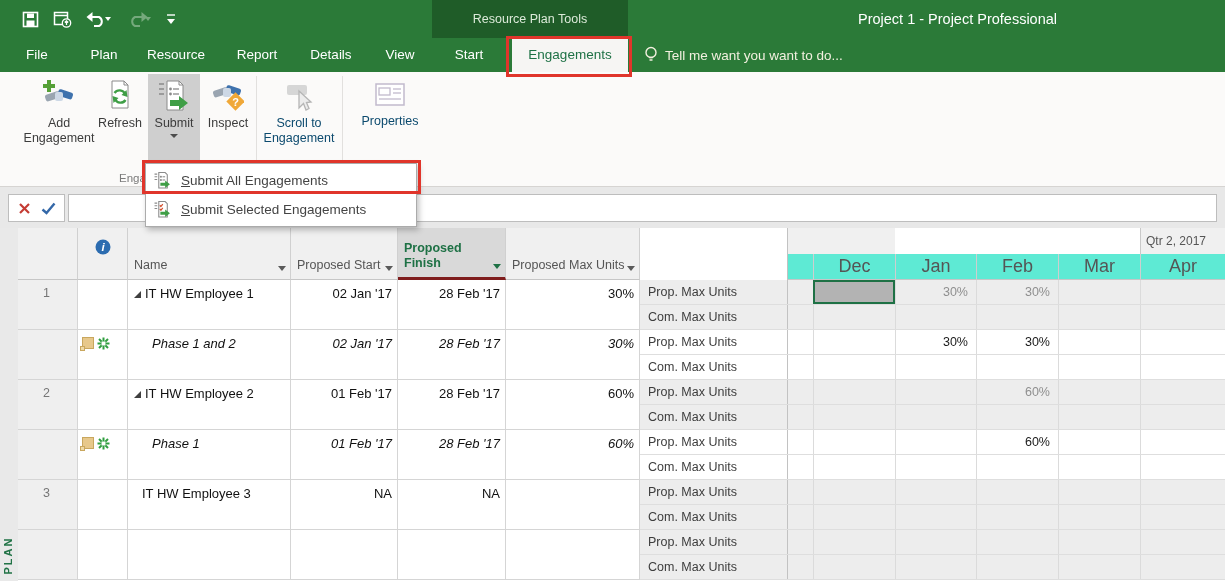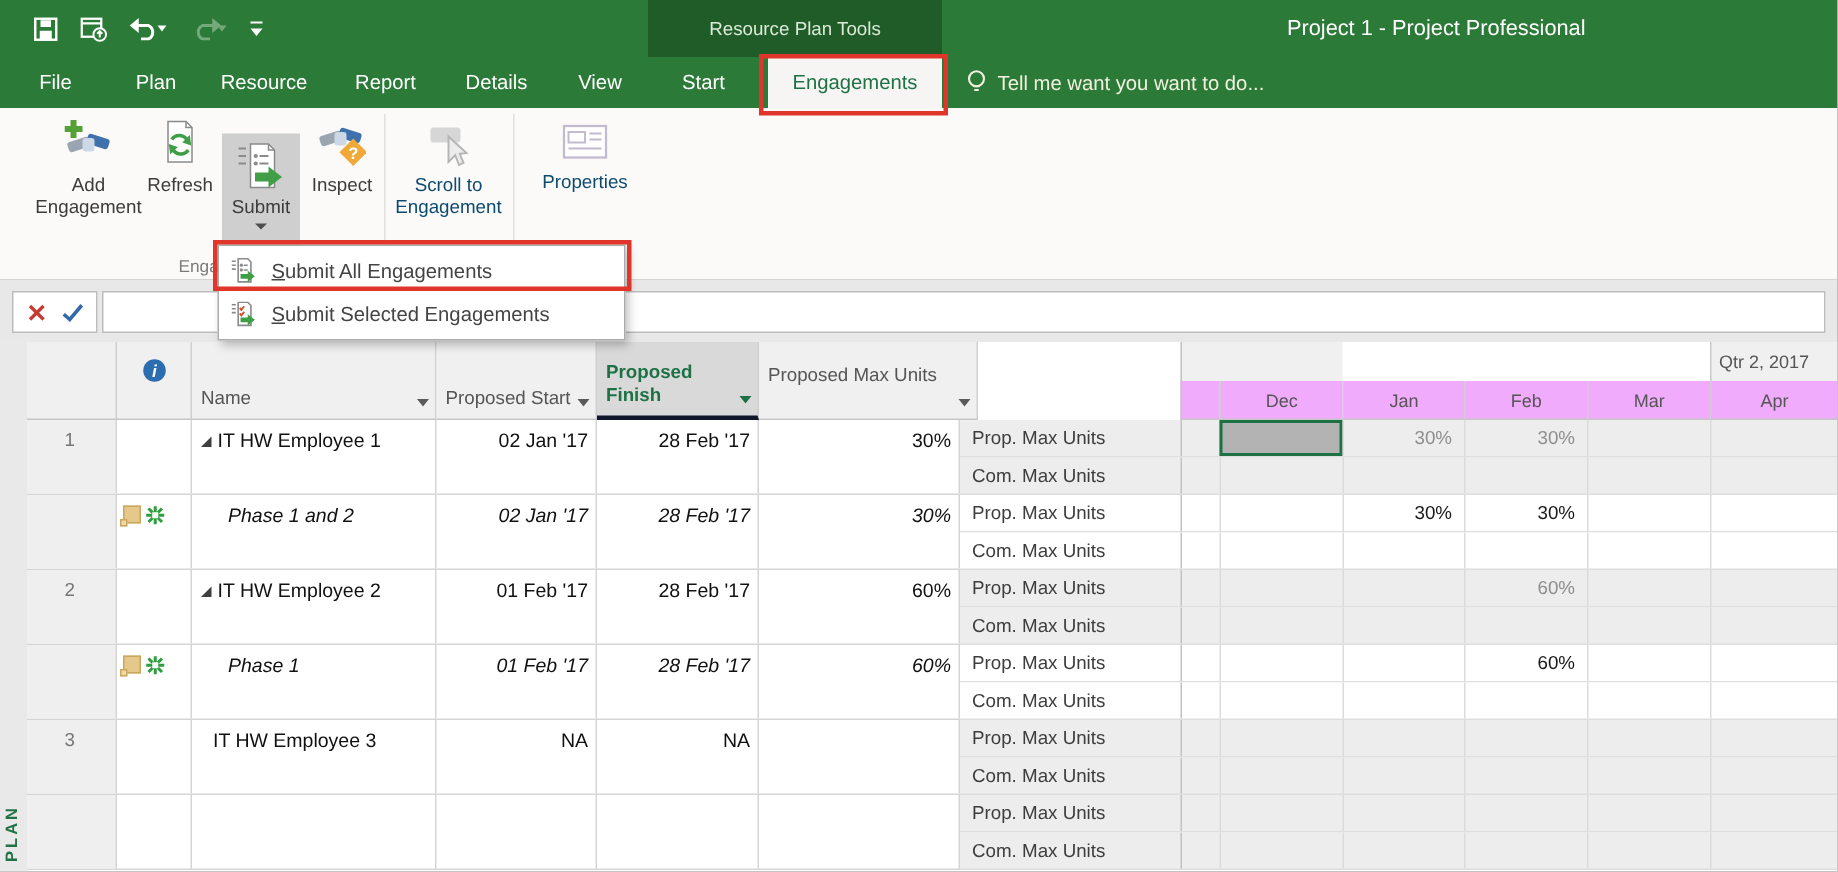--- a/index.html
+++ b/index.html
@@ -54,25 +54,25 @@
   .viewbar{position:absolute;left:0;top:0;width:18px;height:353px;background:#e9e9e9;overflow:hidden;}
   .vtxt{position:absolute;left:2px;top:430px;transform:rotate(-90deg);transform-origin:0 0;
         white-space:nowrap;font-size:11px;font-weight:bold;letter-spacing:2px;color:#217346;}
 
   
   .hcell{position:absolute;top:0;height:52px;background:#f0f0f0;border-right:1px solid #d0d0d0;border-bottom:1px solid #c6c6c6;
          font-size:12.5px;color:#555;display:flex;flex-direction:column;justify-content:flex-end;
          padding:0 6px 6px 6px;line-height:15px;cursor:default;}
   .hcell .arr{position:absolute;right:4px;bottom:8px;width:0;height:0;
               border-left:4px solid transparent;border-right:4px solid transparent;border-top:5px solid #5a5a5a;}
-  .hcell.selcol{background:#d9d9d9;color:#1e7145;font-weight:bold;border-bottom:3px solid #0f172a;}
+  .hcell.selcol{background:#d9d9d9;color:#1e7145;font-weight:bold;border-bottom:3px solid #7f1d1d;}
   .hcell.selcol .arr{border-top-color:#1e7145;}
   .qtrrow{position:absolute;top:0;height:26px;background:#f0f0f0;font-size:12px;color:#555;
           border-bottom:0;display:flex;align-items:center;padding-left:5px;border-left:1px solid #c9c9c9;}
-  .monrow{position:absolute;top:26px;height:26px;background:#f0abfc;font-size:12px;color:#555;
+  .monrow{position:absolute;top:26px;height:26px;background:#5eead4;font-size:18px;color:#555;
           border-bottom:1px solid #c6c6c6;display:flex;align-items:center;justify-content:center;border-left:1px solid #cecece;}
 
   
   .lrow{position:absolute;left:18px;width:622px;height:50px;display:flex;background:#fff;border-bottom:1px solid #d5d5d5;font-size:13px;color:#111;}
   .lrow>div{border-right:1px solid #d5d5d5;height:100%;padding-top:6px;}
   .c-num{width:60px;background:#efefef;color:#767676;text-align:right;padding-right:27px;font-size:12.5px;}
   .c-info{width:50px;display:flex;gap:3px;padding-left:4px;align-items:flex-start;padding-top:5px;}
   .c-name{width:163px;padding-left:6px;display:flex;align-items:flex-start;gap:4px;}
   .c-start{width:107px;text-align:right;padding-right:5px;}
   .c-finish{width:108px;text-align:right;padding-right:5px;}
@@ -176,21 +176,21 @@
         <path d="M7 1 h12 l4 4 v23 h-16 z" fill="#fff" stroke="#8a8a8a"></path>
         <path d="M19 1 v4 h4" fill="none" stroke="#8a8a8a"></path>
         <path d="M9.5 13 a6 6 0 0 1 10.5 1" fill="none" stroke="#3f9e46" stroke-width="2.4"></path>
         <polygon points="21.5,10 22.5,17 16.5,15" fill="#3f9e46"></polygon>
         <path d="M20.5 20 a6 6 0 0 1 -10.5 -1" fill="none" stroke="#3f9e46" stroke-width="2.4"></path>
         <polygon points="8.5,23 7.5,16 13.5,18" fill="#3f9e46"></polygon>
       </svg>
       <span class="lbl">Refresh</span>
     </div>
 
-    <div class="rbtn pressed" style="left:148px;width:52px;margin-top:15px;">
+    <div class="rbtn pressed" style="left:148px;width:52px;">
       <svg width="32" height="32" viewBox="0 0 32 32">
         <path d="M1 4 h5 M1 9 h5 M1 14 h5" stroke="#8a8a8a" stroke-width="1.4"></path>
         <path d="M9 1 h12 l4 4 v25 h-16 z" fill="#fff" stroke="#8a8a8a"></path>
         <path d="M21 1 v4 h4" fill="none" stroke="#8a8a8a"></path>
         <circle cx="12.5" cy="9" r="1.4" fill="#8a8a8a"></circle>
           <line x1="15" y1="9" x2="21" y2="9" stroke="#8a8a8a" stroke-width="1.3"></line>
         <circle cx="12.5" cy="14" r="1.4" fill="#8a8a8a"></circle>
           <line x1="15" y1="14" x2="21" y2="14" stroke="#8a8a8a" stroke-width="1.3"></line>
         <polygon points="12,20 21,20 21,16 30,23 21,30 21,26 12,26" fill="#3f9e46"></polygon>
       </svg>
@@ -268,21 +268,21 @@
         <span class="arr"></span>
     </div>
     <div class="hcell" style="left:291px;width:107px;">
       <span>Proposed Start</span>
         <span class="arr"></span>
     </div>
     <div class="hcell selcol" style="left:398px;width:108px;">
       <span>Proposed Finish</span>
         <span class="arr"></span>
     </div>
-    <div class="hcell" style="left:506px;width:146px;justify-content:center;">
+    <div class="hcell" style="left:506px;width:134px;">
       <span>Proposed Max Units</span>
         <span class="arr"></span>
     </div>
 
     <div class="qtrrow" style="left:787px;width:108px;border-left-color:#c2c2c2;"></div>
     <div class="qtrrow" style="left:1140px;width:85px;">
         <span>Qtr 2, 2017</span>
       </div>
     <div class="monrow" style="left:787px;width:26px;border-left-color:#c2c2c2;"></div>
     <div class="monrow" style="left:813px;width:82px;">

